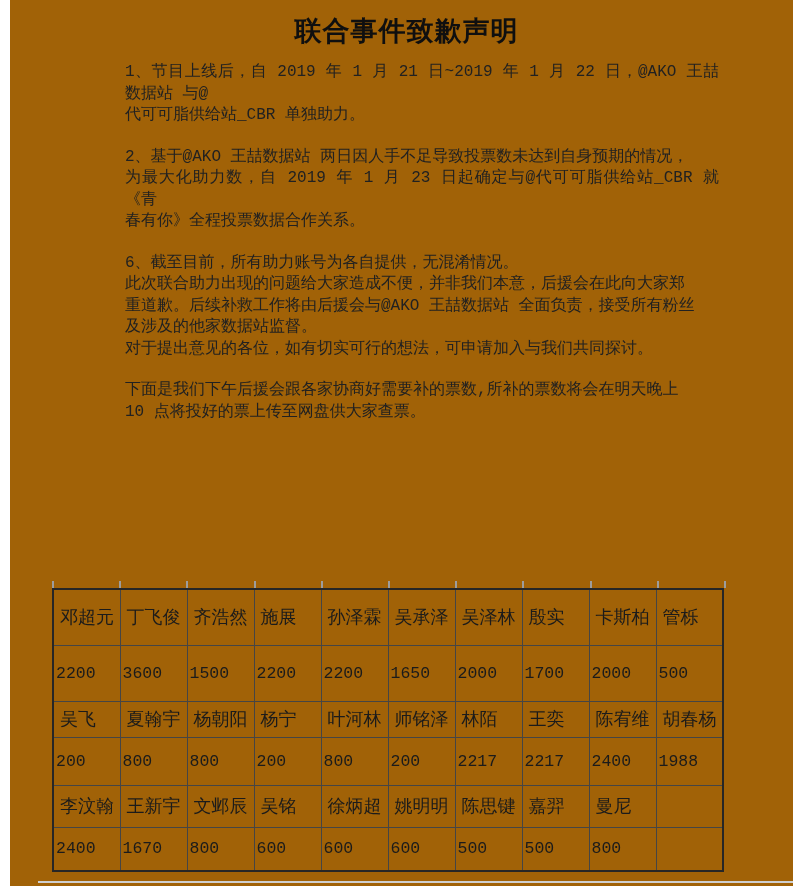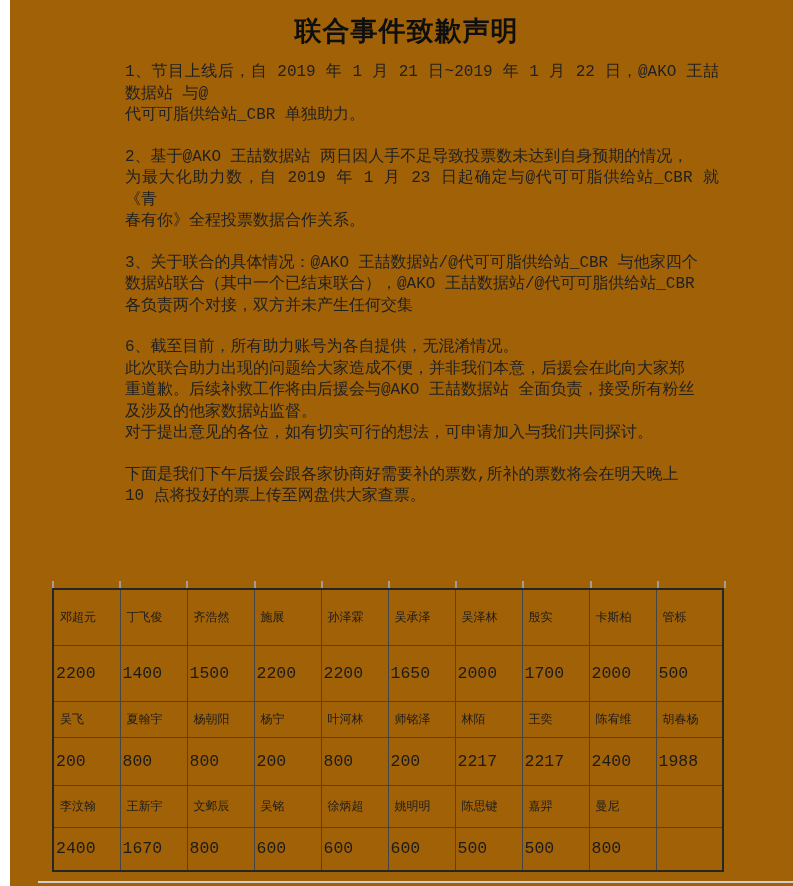--- a/index.html
+++ b/index.html
@@ -33,21 +33,21 @@
     background:repeating-linear-gradient(to right,#9d9d9d 0 2px,transparent 2px 67.2px);
   }
   .vote-table{
     position:absolute;left:42px;top:588px;width:672px;
     border-collapse:collapse;table-layout:fixed;
     border:2px solid #262626;
   }
   .vote-table td{
     border:1px solid #454545;
     overflow:hidden;
-    font-size:12px;
+    font-size:18px;
     color:#1b1b1b;
   }
   .vote-table tr:nth-child(1){height:56px;}
   .vote-table tr:nth-child(2){height:56px;}
   .vote-table tr:nth-child(3){height:36px;}
   .vote-table tr:nth-child(4){height:48px;}
   .vote-table tr:nth-child(5){height:42px;}
   .vote-table tr:nth-child(6){height:44px;}
   .row-names td{
     padding:2px 2px 2px 6px;
@@ -69,23 +69,20 @@
 <div class="page">
 
   <div class="doc-title">联合事件致歉声明</div>
 
   <div class="body-text">
     <p>1、节目上线后，自 2019 年 1 月 21 日~2019 年 1 月 22 日，@AKO 王喆数据站 与@
 代可可脂供给站_CBR 单独助力。</p>
     <p>2、基于@AKO 王喆数据站 两日因人手不足导致投票数未达到自身预期的情况，
 为最大化助力数，自 2019 年 1 月 23 日起确定与@代可可脂供给站_CBR   就《青
 春有你》全程投票数据合作关系。</p>
-    <p>3、关于联合的具体情况：@AKO 王喆数据站/@代可可脂供给站_CBR  与他家四个
-数据站联合（其中一个已结束联合），@AKO 王喆数据站/@代可可脂供给站_CBR
-各负责两个对接，双方并未产生任何交集</p>
     <p>6、截至目前，所有助力账号为各自提供，无混淆情况。
 此次联合助力出现的问题给大家造成不便，并非我们本意，后援会在此向大家郑
 重道歉。后续补救工作将由后援会与@AKO 王喆数据站 全面负责，接受所有粉丝
 及涉及的他家数据站监督。
 对于提出意见的各位，如有切实可行的想法，可申请加入与我们共同探讨。</p>
     <p>下面是我们下午后援会跟各家协商好需要补的票数,所补的票数将会在明天晚上
 10 点将投好的票上传至网盘供大家查票。</p>
   </div>
 
   <div class="top-ticks"></div>
@@ -99,21 +96,21 @@
           <td>施展</td>
           <td>孙泽霖</td>
           <td>吴承泽</td>
           <td>吴泽林</td>
           <td>殷实</td>
           <td>卡斯柏</td>
           <td>管栎</td>
         </tr>
         <tr class="row-values">
           <td>2200</td>
-          <td>1400</td>
+          <td>3600</td>
           <td>1500</td>
           <td>2200</td>
           <td>2200</td>
           <td>1650</td>
           <td>2000</td>
           <td>1700</td>
           <td>2000</td>
           <td>500</td>
         </tr>
         <tr class="row-names">

